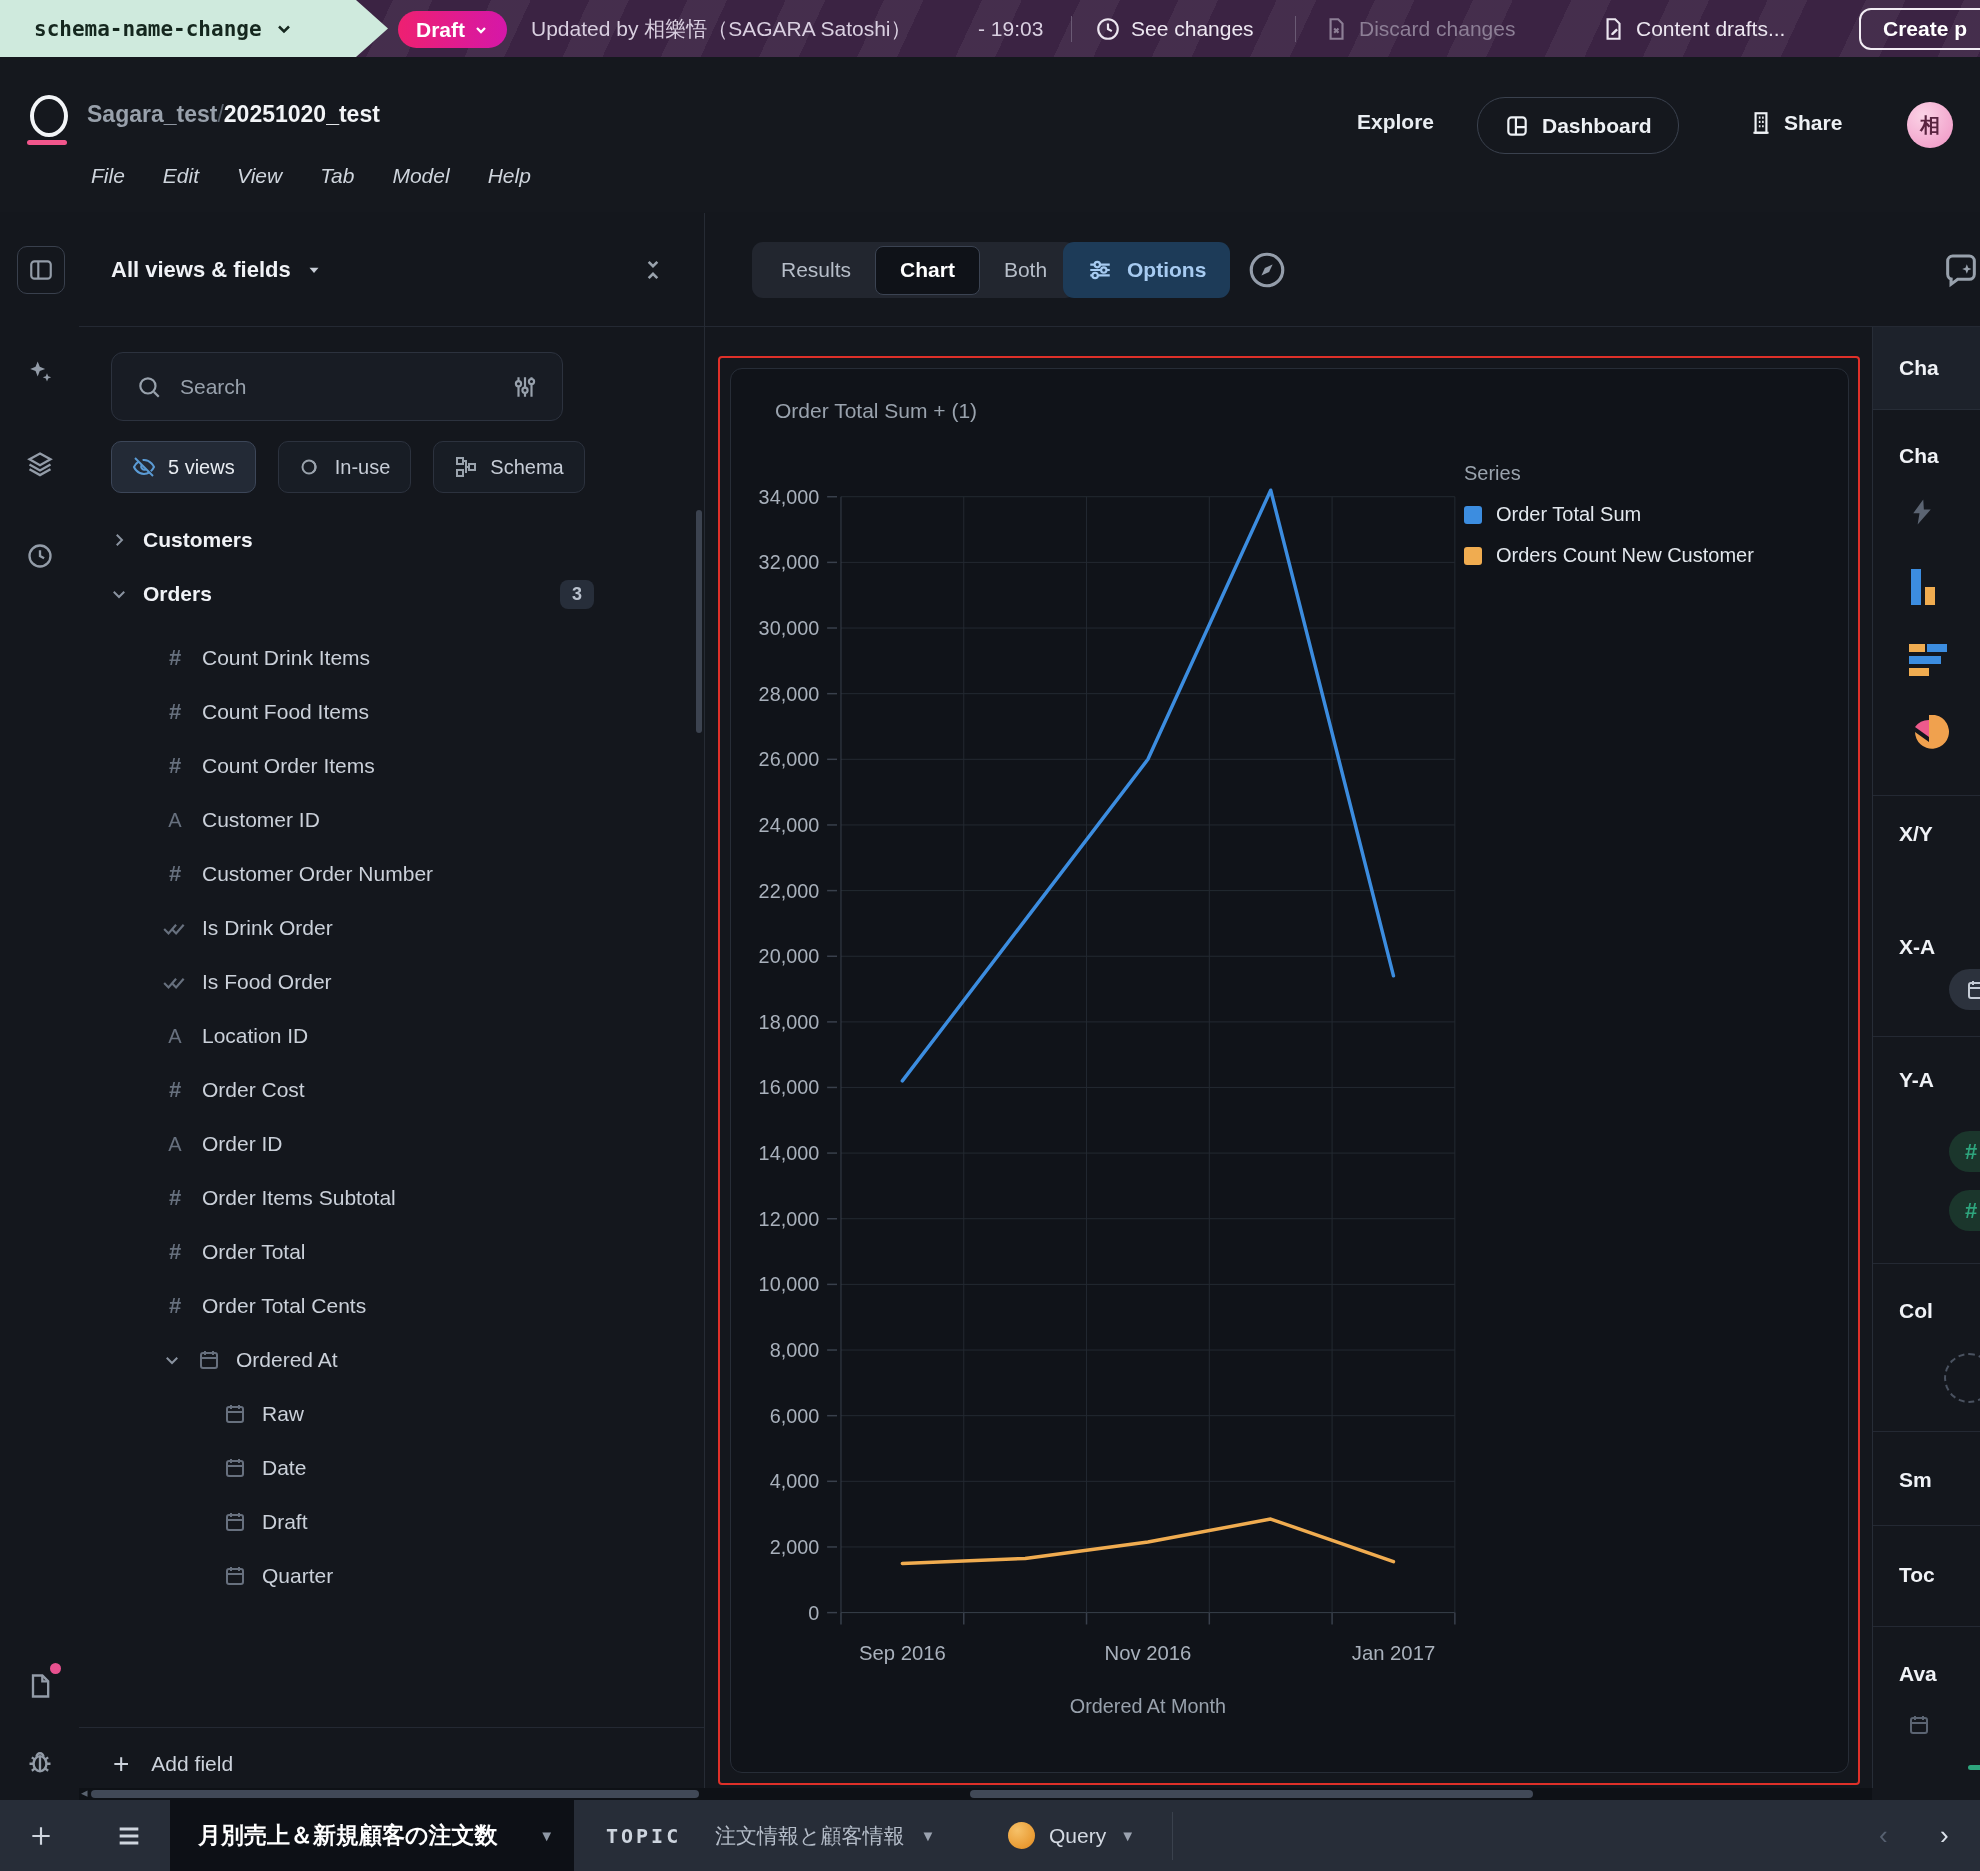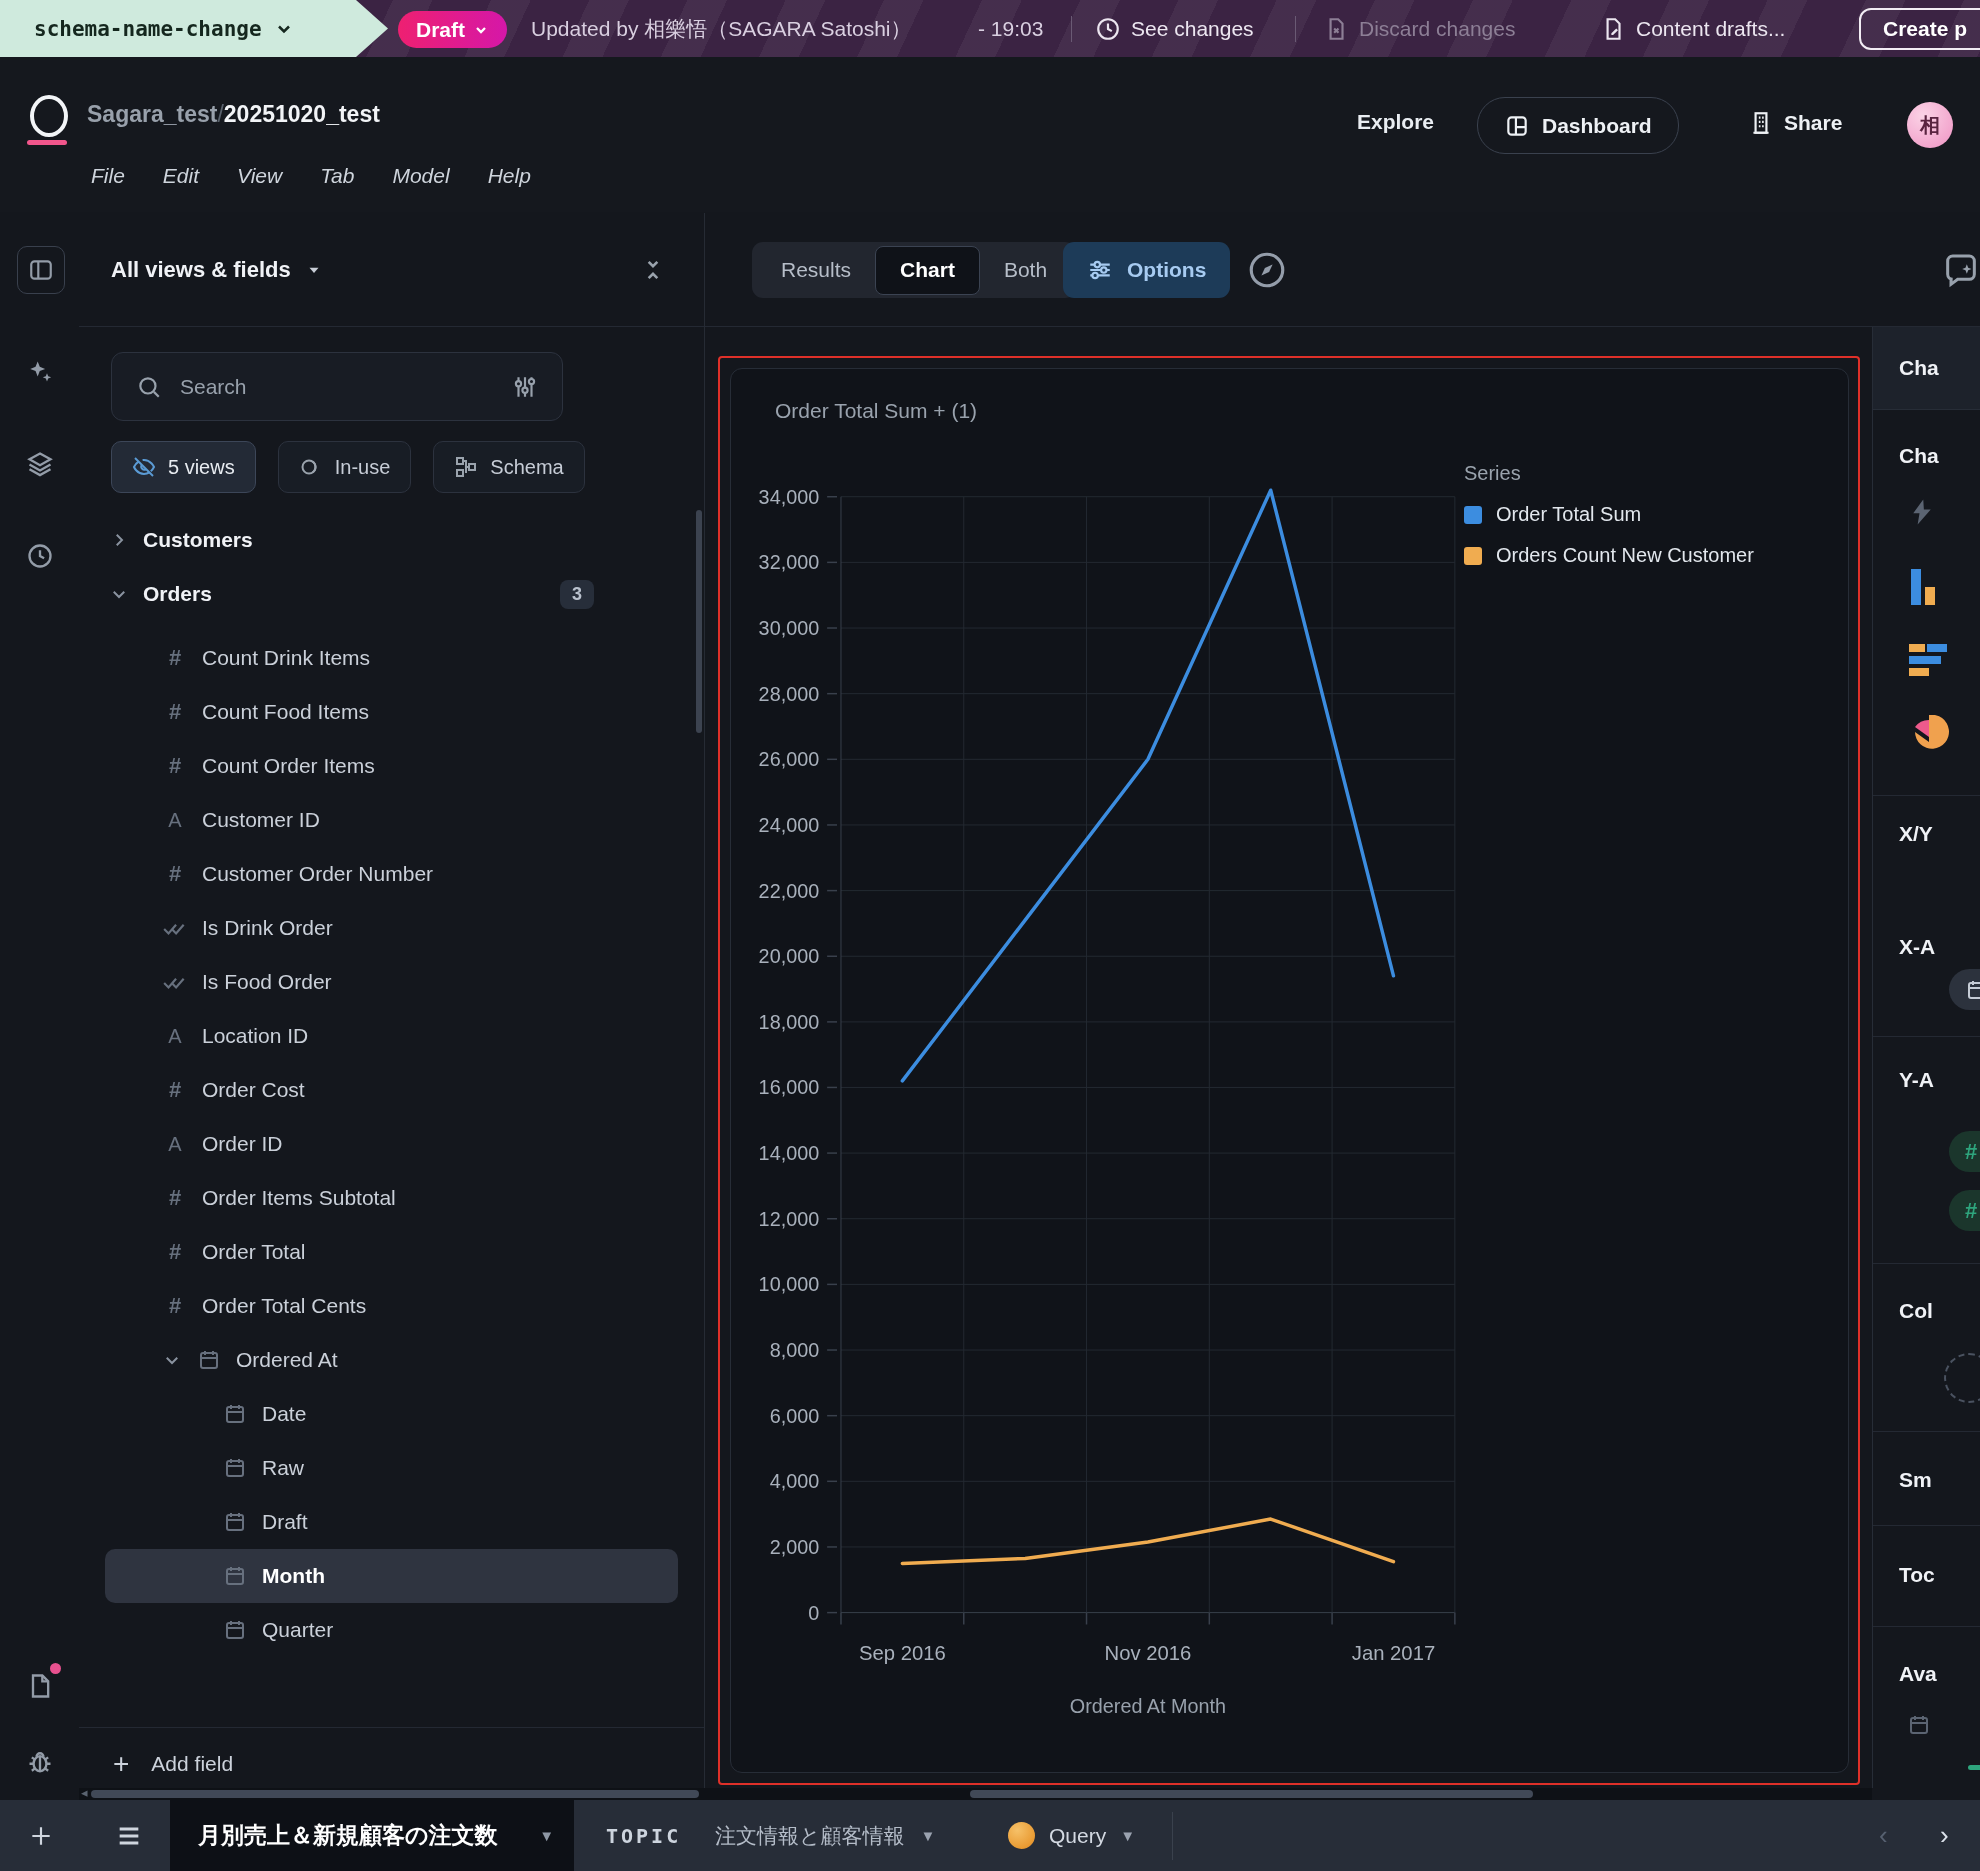--- a/index.html
+++ b/index.html
@@ -413,48 +413,39 @@
           </span>
           <span>Ordered At</span>
         </div>
         <div class="tree-row sub">
           <span class="t-ic">
             <svg width="24" height="24" viewBox="0 0 24 24" fill="none" stroke="currentColor" stroke-width="2">
               <rect x="4" y="5" width="16" height="15" rx="2"></rect>
               <path d="M8 3v4M16 3v4M4 10h16"></path>
             </svg>
           </span>
-          <span>Date</span>
+          <span>Raw</span>
         </div>
         <div class="tree-row sub">
           <span class="t-ic">
             <svg width="24" height="24" viewBox="0 0 24 24" fill="none" stroke="currentColor" stroke-width="2">
               <rect x="4" y="5" width="16" height="15" rx="2"></rect>
               <path d="M8 3v4M16 3v4M4 10h16"></path>
             </svg>
           </span>
-          <span>Raw</span>
+          <span>Date</span>
         </div>
         <div class="tree-row sub">
           <span class="t-ic">
             <svg width="24" height="24" viewBox="0 0 24 24" fill="none" stroke="currentColor" stroke-width="2">
               <rect x="4" y="5" width="16" height="15" rx="2"></rect>
               <path d="M8 3v4M16 3v4M4 10h16"></path>
             </svg>
           </span>
           <span>Draft</span>
-        </div>
-        <div class="tree-row sub selected">
-          <span class="t-ic">
-            <svg width="24" height="24" viewBox="0 0 24 24" fill="none" stroke="currentColor" stroke-width="2">
-              <rect x="4" y="5" width="16" height="15" rx="2"></rect>
-              <path d="M8 3v4M16 3v4M4 10h16"></path>
-            </svg>
-          </span>
-          <span>Month</span>
         </div>
         <div class="tree-row sub">
           <span class="t-ic">
             <svg width="24" height="24" viewBox="0 0 24 24" fill="none" stroke="currentColor" stroke-width="2">
               <rect x="4" y="5" width="16" height="15" rx="2"></rect>
               <path d="M8 3v4M16 3v4M4 10h16"></path>
             </svg>
           </span>
           <span>Quarter</span>
         </div>

